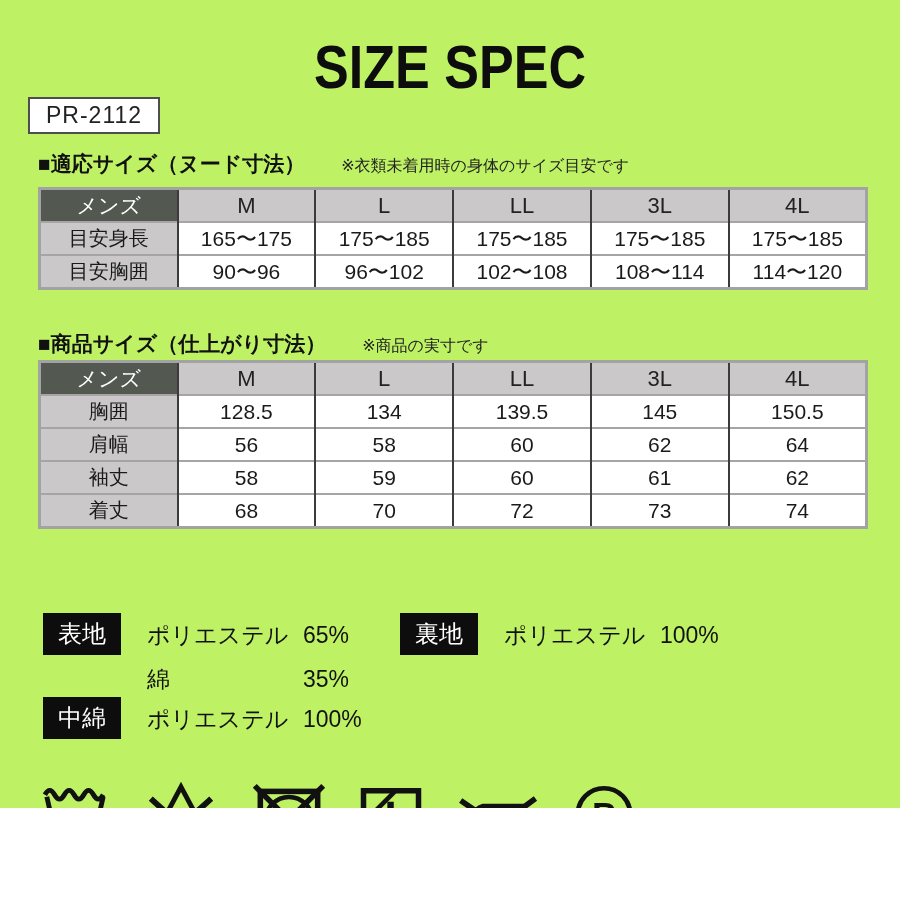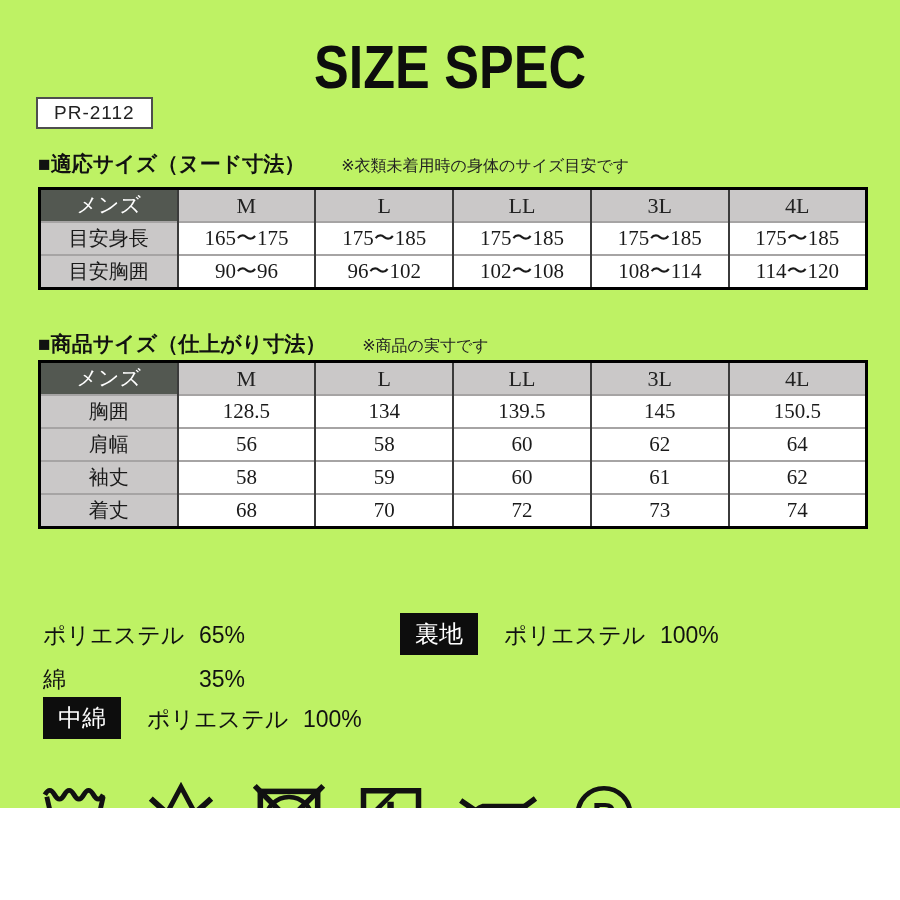--- a/index.html
+++ b/index.html
@@ -5,32 +5,32 @@
   html,body{margin:0;padding:0;background:#fff;}
   .stage{position:relative;width:900px;height:808px;background:#bef264;overflow:hidden;
          font-family:"Liberation Sans","DejaVu Sans",sans-serif;color:#1c1c1c;}
 
   
   .title{position:absolute;top:36px;left:0;width:100%;text-align:center;
          font-size:62px;font-weight:700;line-height:1;letter-spacing:0px;
          transform:scaleX(.84);color:#0d0d0d;}
 
   
-  .code-box{position:absolute;left:36px;top:97px;border:2px solid #4e4e4e;
-            padding:3px 16px;font-size:19px;letter-spacing:1px;color:#222;background:#fff;}
+  .code-box{position:absolute;left:28px;top:97px;border:2px solid #4e4e4e;
+            padding:3px 16px;font-size:23px;letter-spacing:1px;color:#222;background:#fff;}
 
   
   .sec-head{position:absolute;left:38px;display:flex;align-items:baseline;gap:8px;white-space:nowrap;}
   .sec-head .h{font-size:21px;font-weight:700;color:#111;}
   .sec-head .n{font-size:16px;color:#222;margin-left:28px;}
   #sec1{top:150px;} #sec2{top:330px;}
 
   
   .spec-table{position:absolute;left:38px;width:830px;border-collapse:collapse;table-layout:fixed;
-              border:3px solid #000000;font-family:Liberation Serif, serif;}
+              border:3px solid #a3a3a3;}
   #table1{top:187px;} #table2{top:360px;}
   .spec-table col.c0{width:138px;}
   .spec-table th,.spec-table td{border-left:2px solid #3b3b3b;border-top:2px solid #a6a4a4;
               height:31px;line-height:31px;padding:0;text-align:center;font-weight:400;
               overflow:hidden;white-space:nowrap;}
   .spec-table tr:first-child th{border-top:0;}
   .spec-table th:first-child,.spec-table td:first-child{border-left:0;}
   .corner{background:#535851;color:#ffffff;font-weight:700;font-size:21px;}
   .size-h{background:#cac8c8;font-size:22px;color:#222;}
   .row-label{background:#cac8c8;font-size:20px;color:#1a1a1a;}
@@ -156,20 +156,21 @@
       <td>70</td>
       <td>72</td>
       <td>73</td>
       <td>74</td>
     </tr>
   </tbody>
     </table>
 
 
   <div class="material" id="mat1">
+    <span class="badge">表地</span>
     <div class="comps">
       <div class="comp">
         <span class="cname">ポリエステル</span>
         <span class="cpct">65%</span>
       </div>
       <div class="comp">
         <span class="cname">綿</span>
         <span class="cpct">35%</span>
       </div>
     </div>

